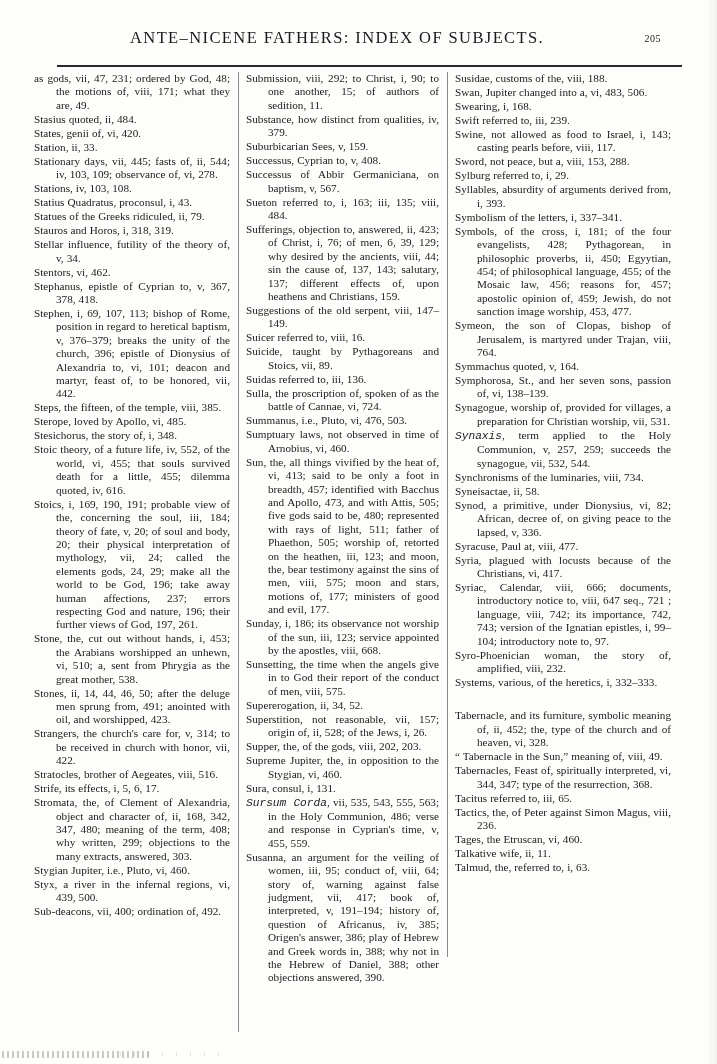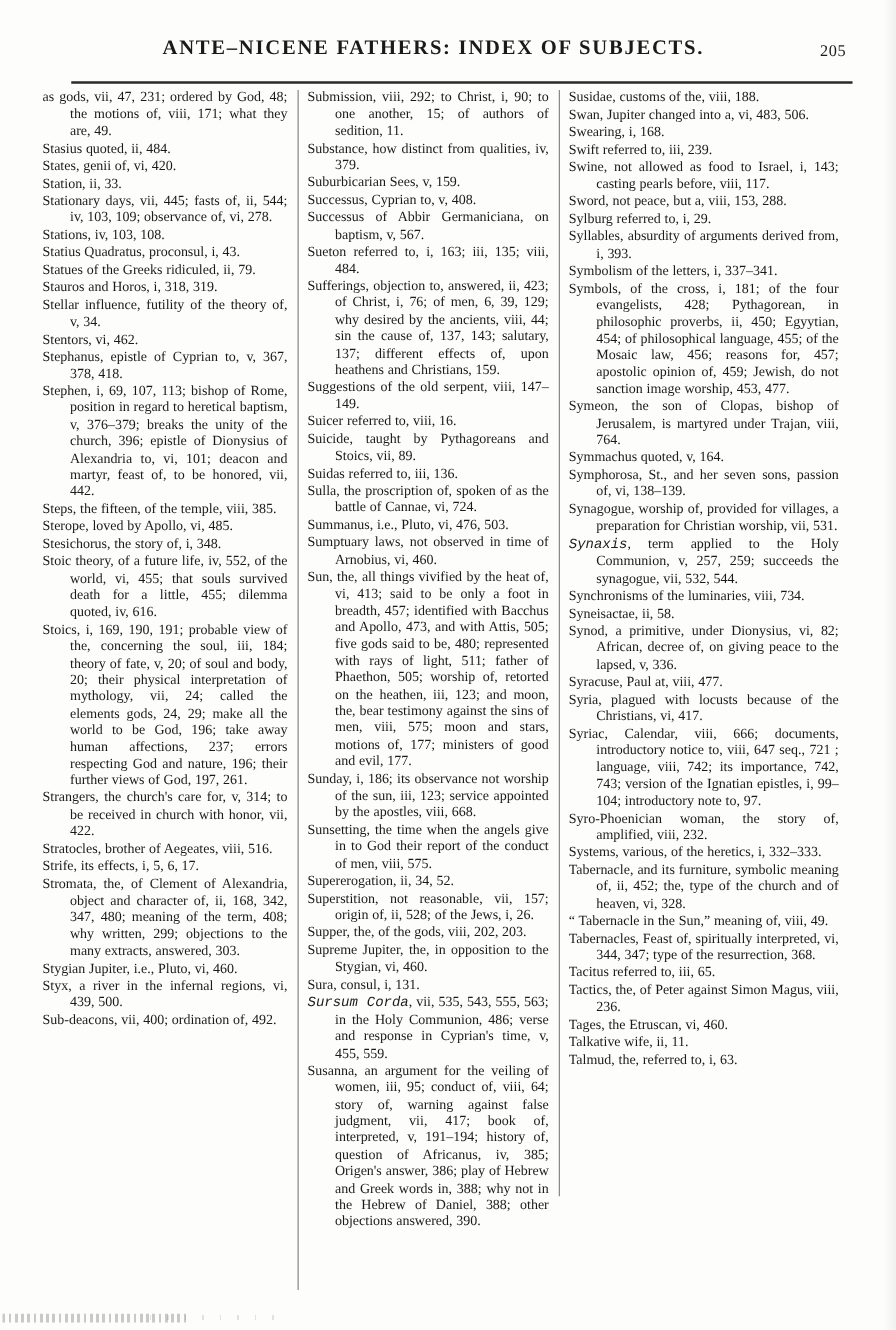--- a/index.html
+++ b/index.html
@@ -30,29 +30,29 @@
     left: 60px;
     right: 18px;
     height: 34px;
   }
   .head-title {
     position: absolute;
     left: 70px;
     top: 0;
     font-size: 16.5px;
     letter-spacing: 1.4px;
-    font-weight: 700;
+    font-weight: 400;
     white-space: nowrap;
     color: #1a1a1a;
   }
   .head-folio {
     position: absolute;
-    right: 22px;
+    right: 38px;
     top: 5px;
-    font-size: 13px;
+    font-size: 10px;
     letter-spacing: 0.5px;
     color: #1a1a1a;
   }
 
   .rule {
     position: absolute;
     left: 57px;
     right: 35px;
     top: 65px;
     height: 2px;
@@ -161,20 +161,22 @@
         <p class="entry">Stauros and Horos, i, 318, 319.</p>
         <p class="entry">Stellar influence, futility of the theory of, v, 34.</p>
         <p class="entry">Stentors, vi, 462.</p>
         <p class="entry">Stephanus, epistle of Cyprian to, v, 367, 378, 418.</p>
         <p class="entry">Stephen, i, 69, 107, 113; bishop of Rome, position in regard to heretical baptism, v, 376–379; breaks the unity of the church, 396; epistle of Dionysius of Alexandria to, vi, 101; deacon and martyr, feast of, to be honored, vii, 442.</p>
         <p class="entry">Steps, the fifteen, of the temple, viii, 385.</p>
         <p class="entry">Sterope, loved by Apollo, vi, 485.</p>
         <p class="entry">Stesichorus, the story of, i, 348.</p>
         <p class="entry">Stoic theory, of a future life, iv, 552, of the world, vi, 455; that souls survived death for a little, 455; dilemma quoted, iv, 616.</p>
         <p class="entry">Stoics, i, 169, 190, 191; probable view of the, concerning the soul, iii, 184; theory of fate, v, 20; of soul and body, 20; their physical interpretation of mythology, vii, 24; called the elements gods, 24, 29; make all the world to be God, 196; take away human affections, 237; errors respecting God and nature, 196; their further views of God, 197, 261.</p>
+        <p class="entry">Stone, the, cut out without hands, i, 453; the Arabians worshipped an unhewn, vi, 510; a, sent from Phrygia as the great mother, 538.</p>
+        <p class="entry">Stones, ii, 14, 44, 46, 50; after the deluge men sprung from, 491; anointed with oil, and worshipped, 423.</p>
         <p class="entry">Strangers, the church's care for, v, 314; to be received in church with honor, vii, 422.</p>
         <p class="entry">Stratocles, brother of Aegeates, viii, 516.</p>
         <p class="entry">Strife, its effects, i, 5, 6, 17.</p>
         <p class="entry">Stromata, the, of Clement of Alexandria, object and character of, ii, 168, 342, 347, 480; meaning of the term, 408; why written, 299; objections to the many extracts, answered, 303.</p>
         <p class="entry">Stygian Jupiter, i.e., Pluto, vi, 460.</p>
         <p class="entry">Styx, a river in the infernal regions, vi, 439, 500.</p>
         <p class="entry">Sub-deacons, vii, 400; ordination of, 492.</p>
       </div>
     <div class="col col-2">
         <p class="entry">Submission, viii, 292; to Christ, i, 90; to one another, 15; of authors of sedition, 11.</p>
@@ -219,21 +221,21 @@
         <p class="entry">Synagogue, worship of, provided for villages, a preparation for Christian worship, vii, 531.</p>
         <p class="entry"><span class="ital">Synaxis</span>, term applied to the Holy Communion, v, 257, 259; succeeds the synagogue, vii, 532, 544.</p>
         <p class="entry">Synchronisms of the luminaries, viii, 734.</p>
         <p class="entry">Syneisactae, ii, 58.</p>
         <p class="entry">Synod, a primitive, under Dionysius, vi, 82; African, decree of, on giving peace to the lapsed, v, 336.</p>
         <p class="entry">Syracuse, Paul at, viii, 477.</p>
         <p class="entry">Syria, plagued with locusts because of the Christians, vi, 417.</p>
         <p class="entry">Syriac, Calendar, viii, 666; documents, introductory notice to, viii, 647 seq., 721 ; language, viii, 742; its importance, 742, 743; version of the Ignatian epistles, i, 99–104; introductory note to, 97.</p>
         <p class="entry">Syro-Phoenician woman, the story of, amplified, viii, 232.</p>
         <p class="entry">Systems, various, of the heretics, i, 332–333.</p>
-        <p class="entry" style="">Tabernacle, and its furniture, symbolic meaning of, ii, 452; the, type of the church and of heaven, vi, 328.</p>
+        <p class="entry" style="margin-top: 20px;">Tabernacle, and its furniture, symbolic meaning of, ii, 452; the, type of the church and of heaven, vi, 328.</p>
         <p class="entry">“ Tabernacle in the Sun,” meaning of, viii, 49.</p>
         <p class="entry">Tabernacles, Feast of, spiritually interpreted, vi, 344, 347; type of the resurrection, 368.</p>
         <p class="entry">Tacitus referred to, iii, 65.</p>
         <p class="entry">Tactics, the, of Peter against Simon Magus, viii, 236.</p>
         <p class="entry">Tages, the Etruscan, vi, 460.</p>
         <p class="entry">Talkative wife, ii, 11.</p>
         <p class="entry">Talmud, the, referred to, i, 63.</p>
       </div>
   </div>
 

